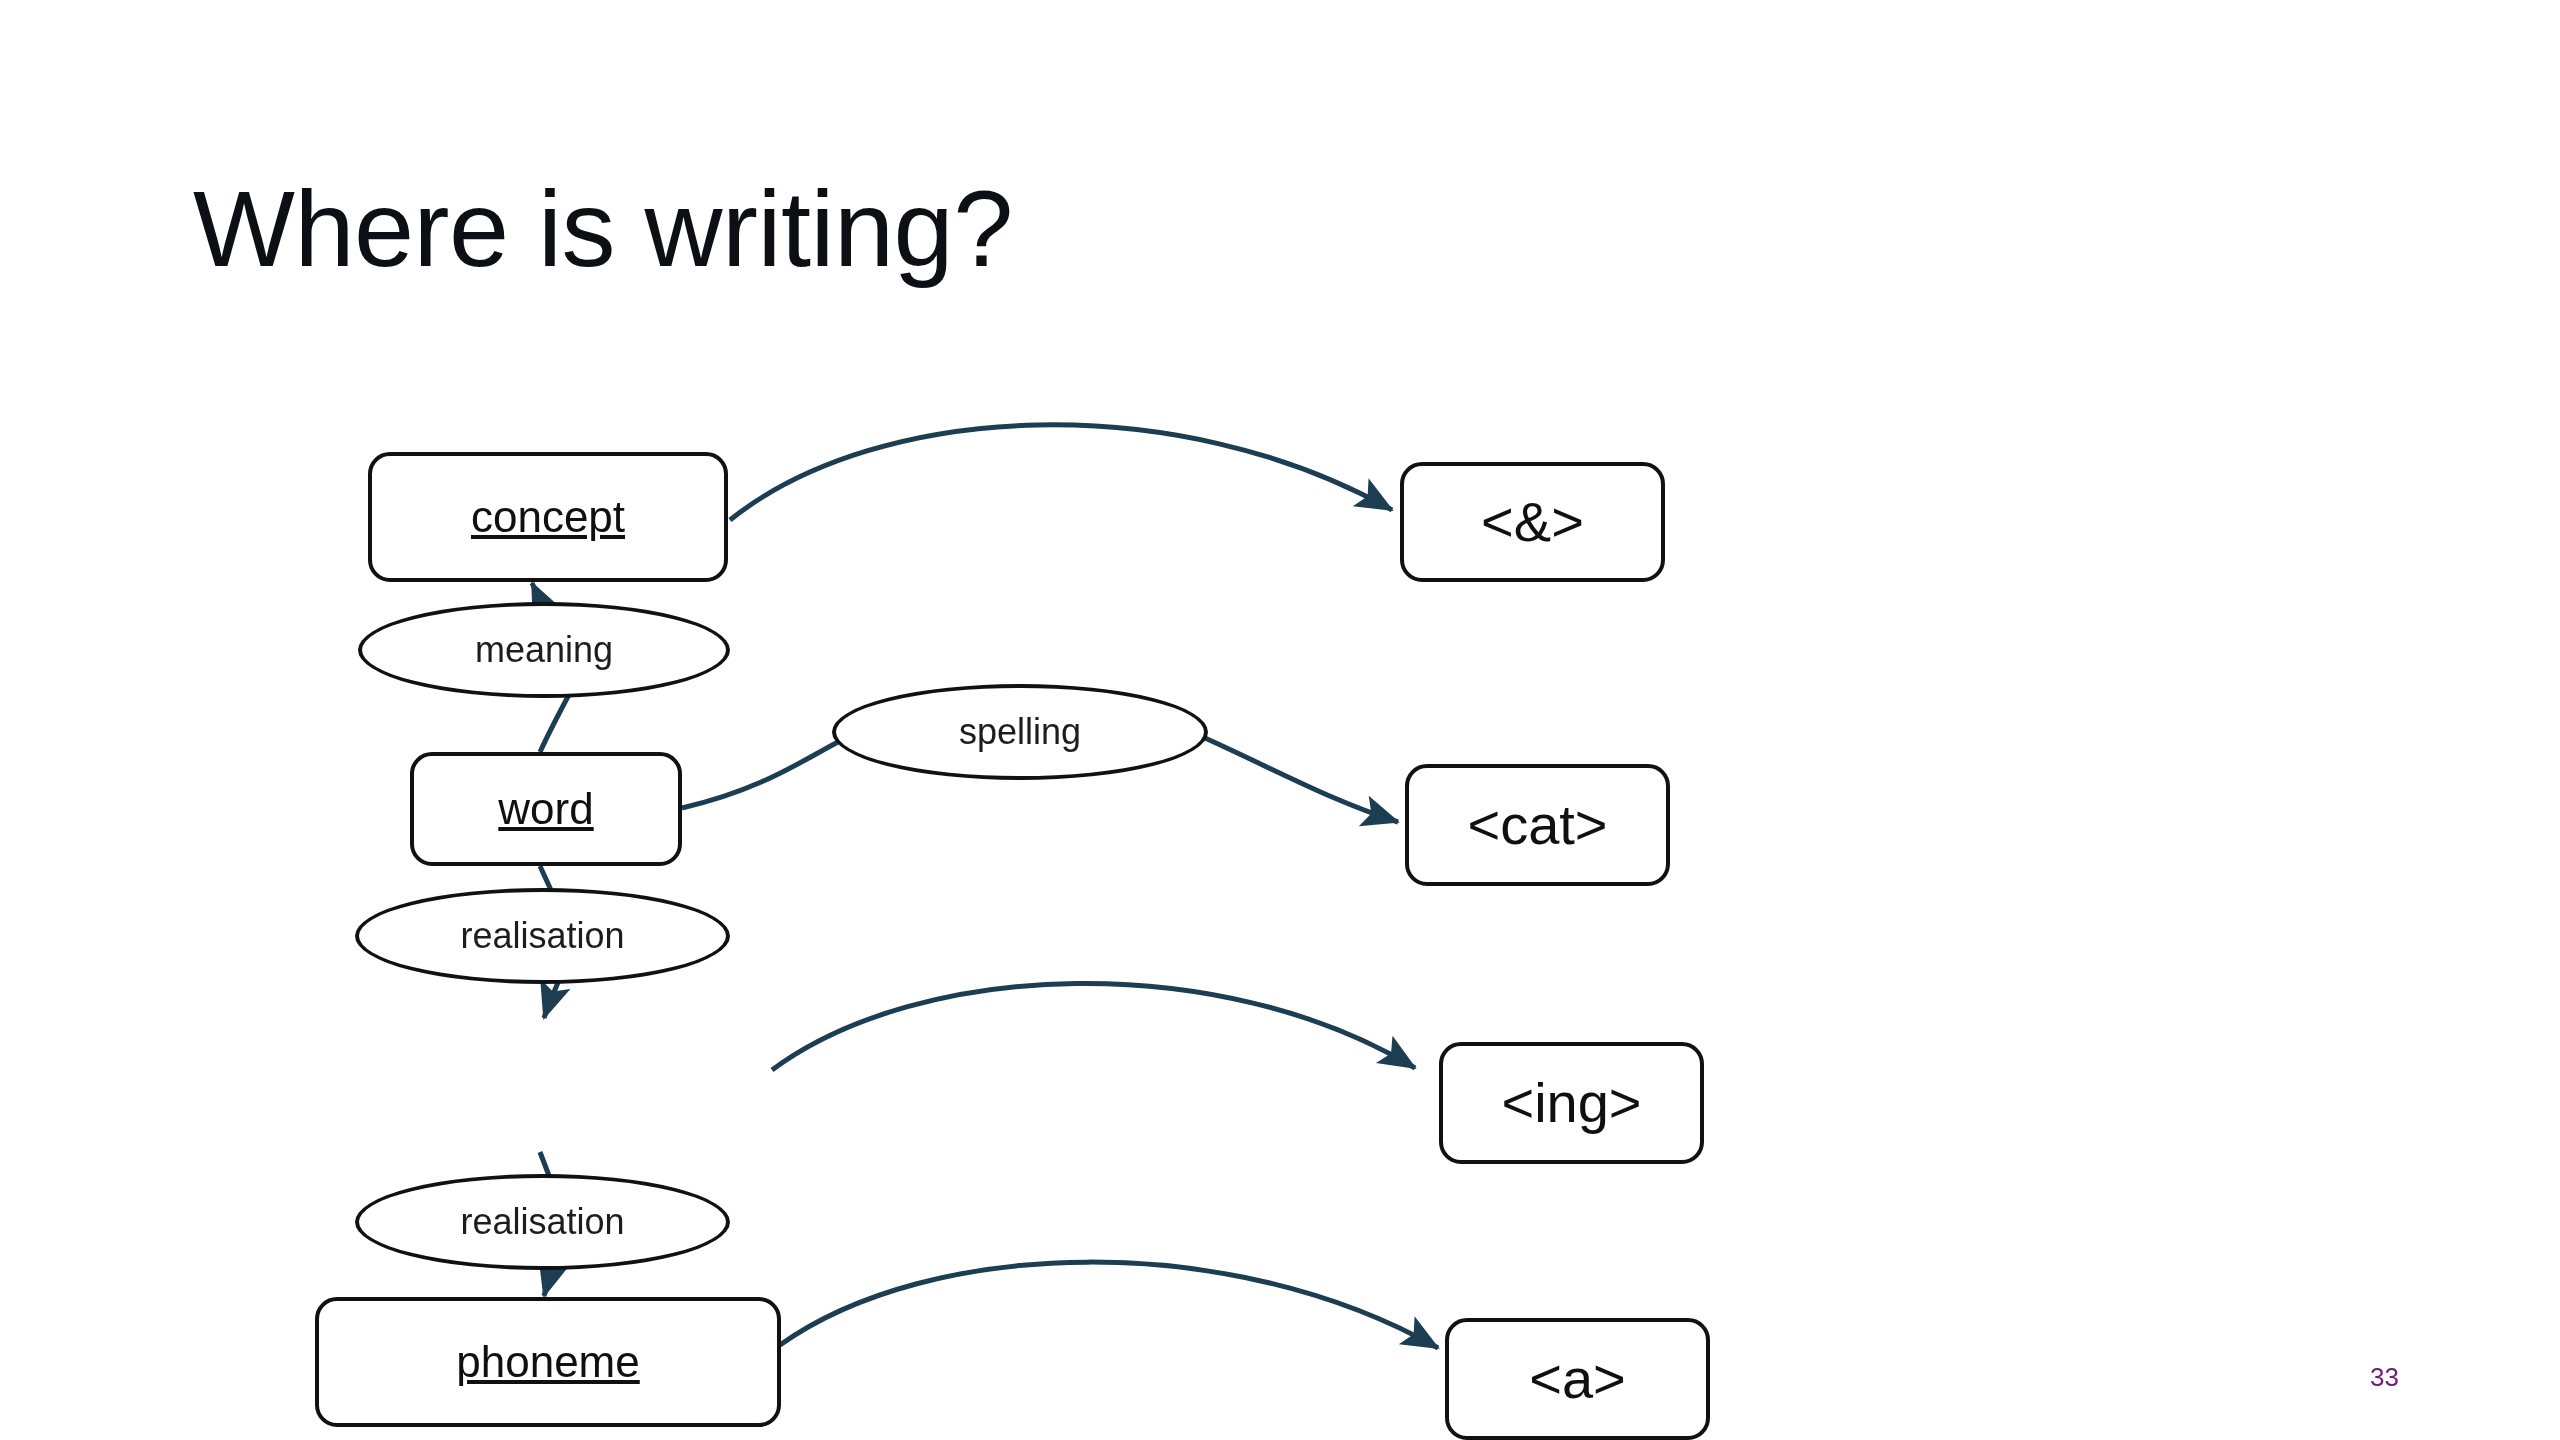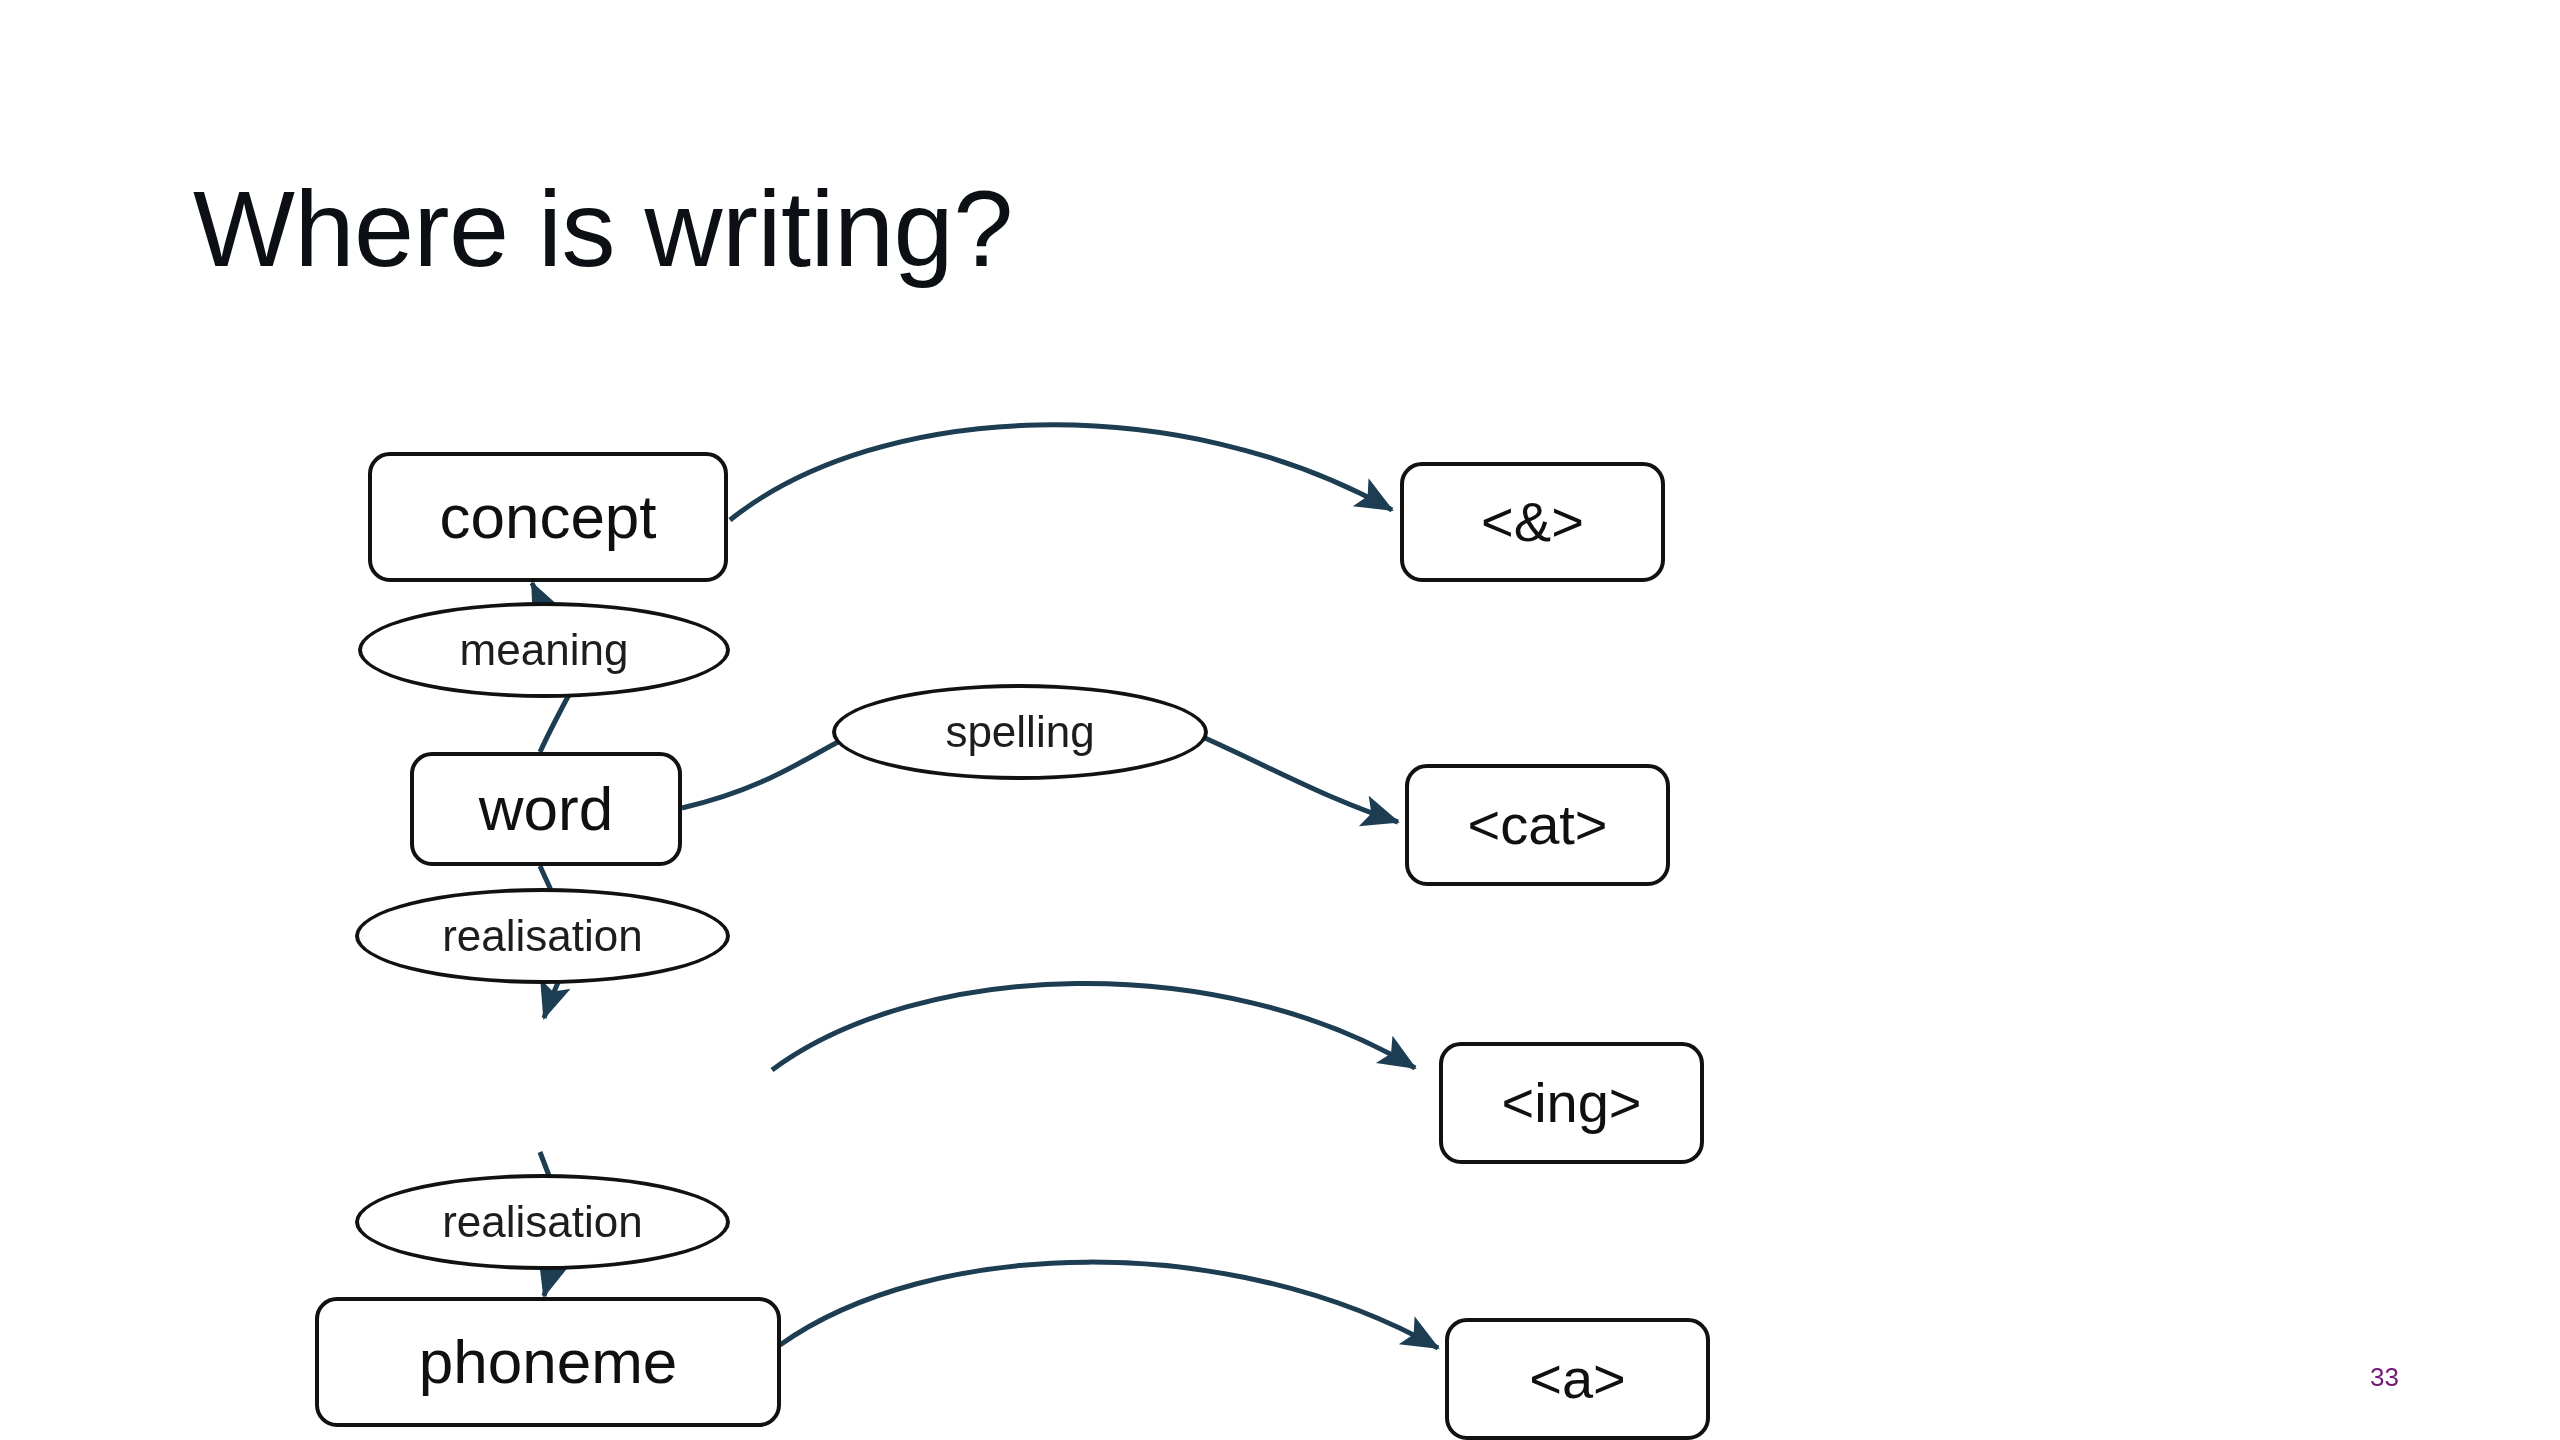--- a/index.html
+++ b/index.html
@@ -74,22 +74,22 @@
   }
   .node.ellipse {
     border: 4px solid #111111;
     border-radius: 50%;
   }
   .node-label {
     display: block;
     line-height: 1;
   }
 
-  .lvl-label   { font-size: 62px; }
-  .rel-label   { font-size: 44px; color: #1d1d1d; }
+  .lvl-label   { font-size: 44px; text-decoration: underline; }
+  .rel-label   { font-size: 36px; color: #1d1d1d; }
   .graph-label { font-size: 56px; }
 
   
   #page-number {
     position: absolute;
     left: 2370px;
     top: 1362px;
     font-size: 26px;
     color: #701a75;
   }

